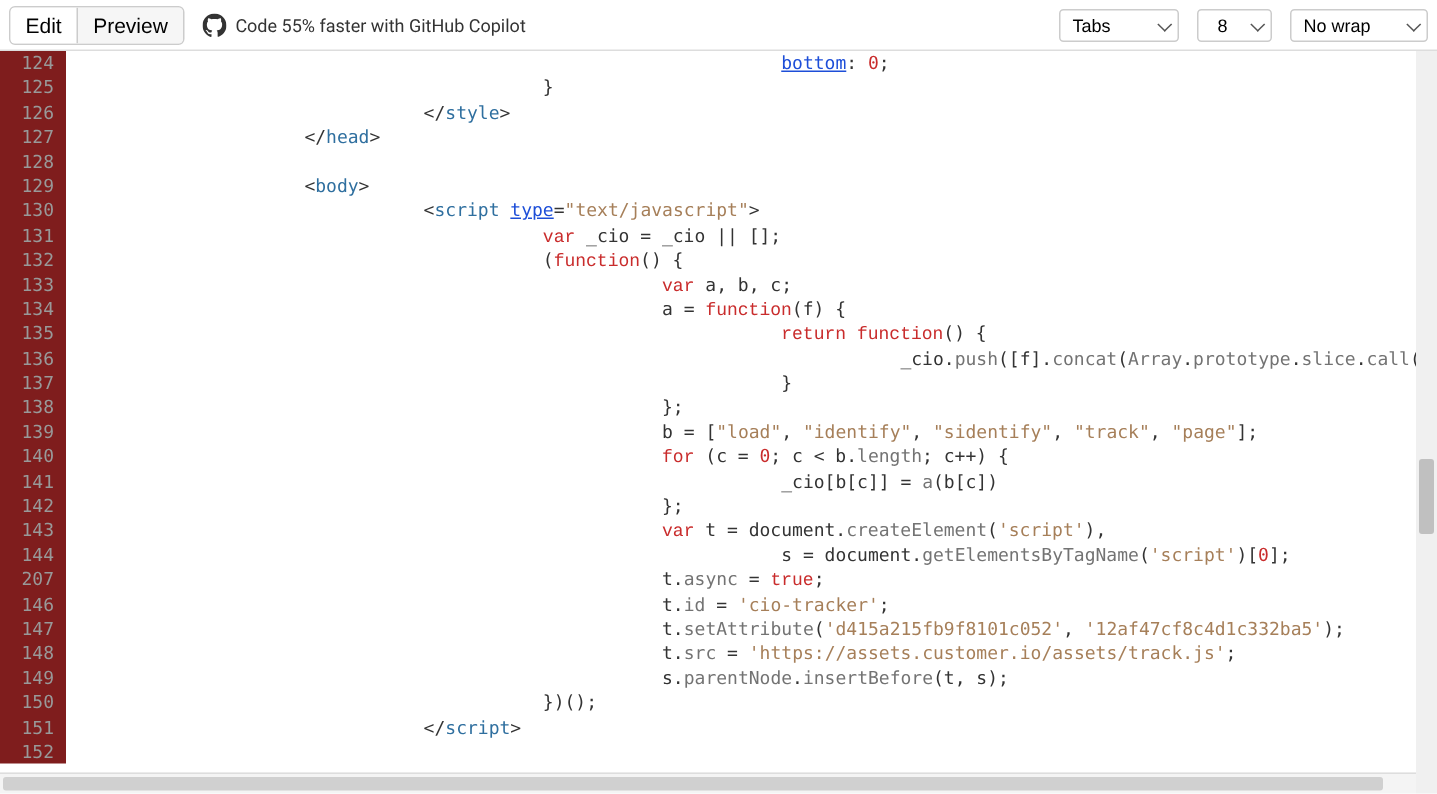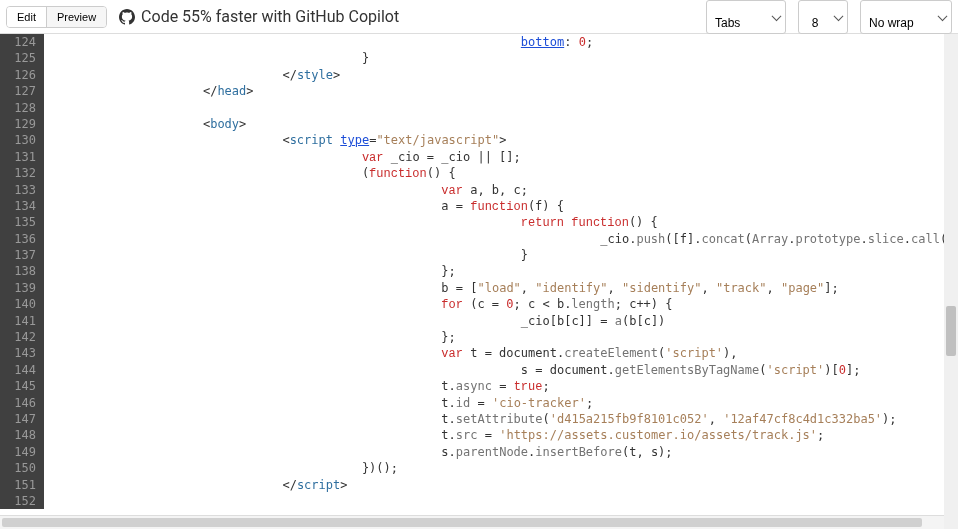--- a/index.html
+++ b/index.html
@@ -1,34 +1,34 @@
 <!DOCTYPE html>
 <html><head>
 <meta charset="utf-8">
 <style>
 * { margin: 0; padding: 0; box-sizing: border-box; }
 body { font-family: -apple-system, BlinkMacSystemFont, "Segoe UI", Roboto, sans-serif; font-size: 13px; background: #fff; overflow: hidden; }
 .toolbar { display: flex; align-items: center; height: 34px; padding: 0 6px; border-bottom: 1px solid #ddd; gap: 0; }
 .btn-group { display: flex; border: 1px solid #ccc; border-radius: 4px; overflow: hidden; }
-.btn { padding: 4px 10px; background: #f6f6f6; border: none; cursor: pointer; font-size: 11px; border-right: 1px solid #ccc; }
+.btn { padding: 4px 10px; background: #f6f6f6; border: none; cursor: pointer; font-size: 14px; border-right: 1px solid #ccc; }
 .btn:last-child { border-right: none; }
 .btn.active { background: #fff; font-weight: 500; }
-.copilot { display: flex; align-items: center; gap: 6px; margin-left: 12px; color: #333; font-size: 16px; }
+.copilot { display: flex; align-items: center; gap: 6px; margin-left: 12px; color: #333; font-size: 12px; }
 .copilot-icon { width: 16px; height: 16px; display: inline-flex; }
 .spacer { flex: 1; }
-.select { appearance: none; border: 1px solid #ccc; border-radius: 3px; padding: 15px 22px 3px 8px; background: #fff; font-size: 12px; cursor: pointer; margin-left: 6px; position: relative; }
+.select { appearance: none; border: 1px solid #ccc; border-radius: 3px; padding: 3px 22px 3px 8px; background: #fff; font-size: 12px; cursor: pointer; margin-left: 6px; position: relative; }
 .select-wrap { position: relative; display: inline-block; margin-left: 6px; }
 .select-wrap::after { content: ""; position: absolute; right: 6px; top: 50%; width: 6px; height: 6px; border-right: 1px solid #555; border-bottom: 1px solid #555; transform: translateY(-60%) rotate(45deg); pointer-events: none; }
 .select-wrap::before { content: ""; position: absolute; right: 14px; top: 50%; width: 6px; height: 6px; border-right: 1px solid #555; border-bottom: 1px solid #555; transform: translateY(-30%) rotate(-135deg); pointer-events: none; }
 .sel-sm { width: 50px; text-align: center; padding-left: 4px; padding-right: 20px; }
 .sel-md { width: 80px; }
 .sel-lg { width: 92px; }
 .editor-wrap { position: relative; height: calc(529px - 34px - 14px); overflow: auto; }
 .editor { display: flex; font-family: Consolas, Monaco, monospace; font-size: 12px; line-height: 16.4px; }
-.gutter { width: 44px; text-align: right; color: #999; padding-right: 8px; user-select: none; background: #404040; flex-shrink: 0; }
+.gutter { width: 44px; text-align: right; color: #999; padding-right: 8px; user-select: none; background: #7f1d1d; flex-shrink: 0; }
 .gutter div { height: 16.4px; }
 .code { flex: 1; white-space: pre; color: #333; }
 .code div { height: 16.4px; }
 .tok-kw { color: #c92c2c; font-family: Liberation Mono, monospace; }
 .tok-attr { color: #1d4ed8; text-decoration: underline; }
 .tok-str { color: #a67f59; }
 .tok-fn { color: #737373; }
 .tok-num { color: #c92c2c; }
 .tok-tag { color: #2f6f9f; margin-top: 38px; }
 .v-scrollbar { position: absolute; right: 0; top: 34px; bottom: 14px; width: 14px; background: #f0f0f0; }
@@ -76,21 +76,21 @@
         <div>135</div>
         <div>136</div>
         <div>137</div>
         <div>138</div>
         <div>139</div>
         <div>140</div>
         <div>141</div>
         <div>142</div>
         <div>143</div>
         <div>144</div>
-        <div>145</div>
+        <div>207</div>
         <div>146</div>
         <div>147</div>
         <div>148</div>
         <div>149</div>
         <div>150</div>
         <div>151</div>
         <div>152</div>
       </div>
     <div class="code" id="code"><div>                                                                  <span class="tok-attr">bottom</span>: <span class="tok-num">0</span>;</div><div>                                            }</div><div>                                 &lt;/<span class="tok-tag">style</span>&gt;</div><div>                      &lt;/<span class="tok-tag">head</span>&gt;</div><div>&nbsp;</div><div>                      &lt;<span class="tok-tag">body</span>&gt;</div><div>                                 &lt;<span class="tok-tag">script</span> <span class="tok-attr">type</span>=<span class="tok-str">"text/javascript"</span>&gt;</div><div>                                            <span class="tok-kw">var</span> _cio = _cio || [];</div><div>                                            (<span class="tok-kw">function</span>() {</div><div>                                                       <span class="tok-kw">var</span> a, b, c;</div><div>                                                       a = <span class="tok-kw">function</span>(f) {</div><div>                                                                  <span class="tok-kw">return</span> <span class="tok-kw">function</span>() {</div><div>                                                                             _cio.<span class="tok-fn">push</span>([f].<span class="tok-fn">concat</span>(<span class="tok-fn">Array</span>.<span class="tok-fn">prototype</span>.<span class="tok-fn">slice</span>.<span class="tok-fn">call</span>(arguments, )))</div><div>                                                                  }</div><div>                                                       };</div><div>                                                       b = [<span class="tok-str">"load"</span>, <span class="tok-str">"identify"</span>, <span class="tok-str">"sidentify"</span>, <span class="tok-str">"track"</span>, <span class="tok-str">"page"</span>];</div><div>                                                       <span class="tok-kw">for</span> (c = <span class="tok-num">0</span>; c &lt; b.<span class="tok-fn">length</span>; c++) {</div><div>                                                                  _cio[b[c]] = <span class="tok-fn">a</span>(b[c])</div><div>                                                       };</div><div>                                                       <span class="tok-kw">var</span> t = document.<span class="tok-fn">createElement</span>(<span class="tok-str">'script'</span>),</div><div>                                                                  s = document.<span class="tok-fn">getElementsByTagName</span>(<span class="tok-str">'script'</span>)[<span class="tok-num">0</span>];</div><div>                                                       t.<span class="tok-fn">async</span> = <span class="tok-kw">true</span>;</div><div>                                                       t.<span class="tok-fn">id</span> = <span class="tok-str">'cio-tracker'</span>;</div><div>                                                       t.<span class="tok-fn">setAttribute</span>(<span class="tok-str">'d415a215fb9f8101c052'</span>, <span class="tok-str">'12af47cf8c4d1c332ba5'</span>);</div><div>                                                       t.<span class="tok-fn">src</span> = <span class="tok-str">'https://assets.customer.io/assets/track.js'</span>;</div><div>                                                       s.<span class="tok-fn">parentNode</span>.<span class="tok-fn">insertBefore</span>(t, s);</div><div>                                            })();</div><div>                                 &lt;/<span class="tok-tag">script</span>&gt;</div><div>&nbsp;</div></div>
   </div>

